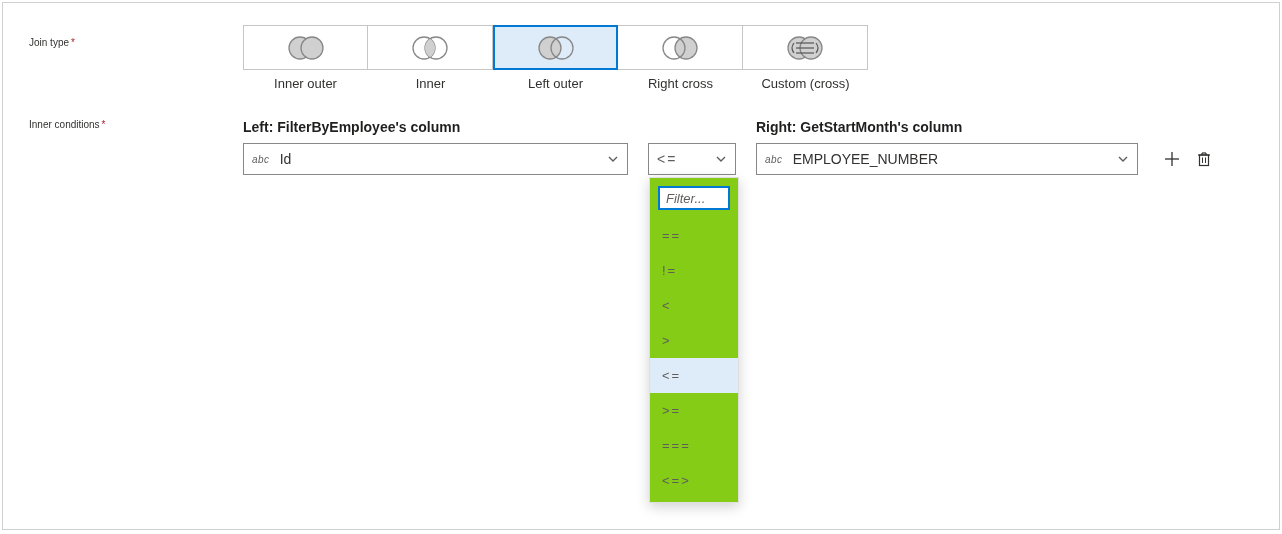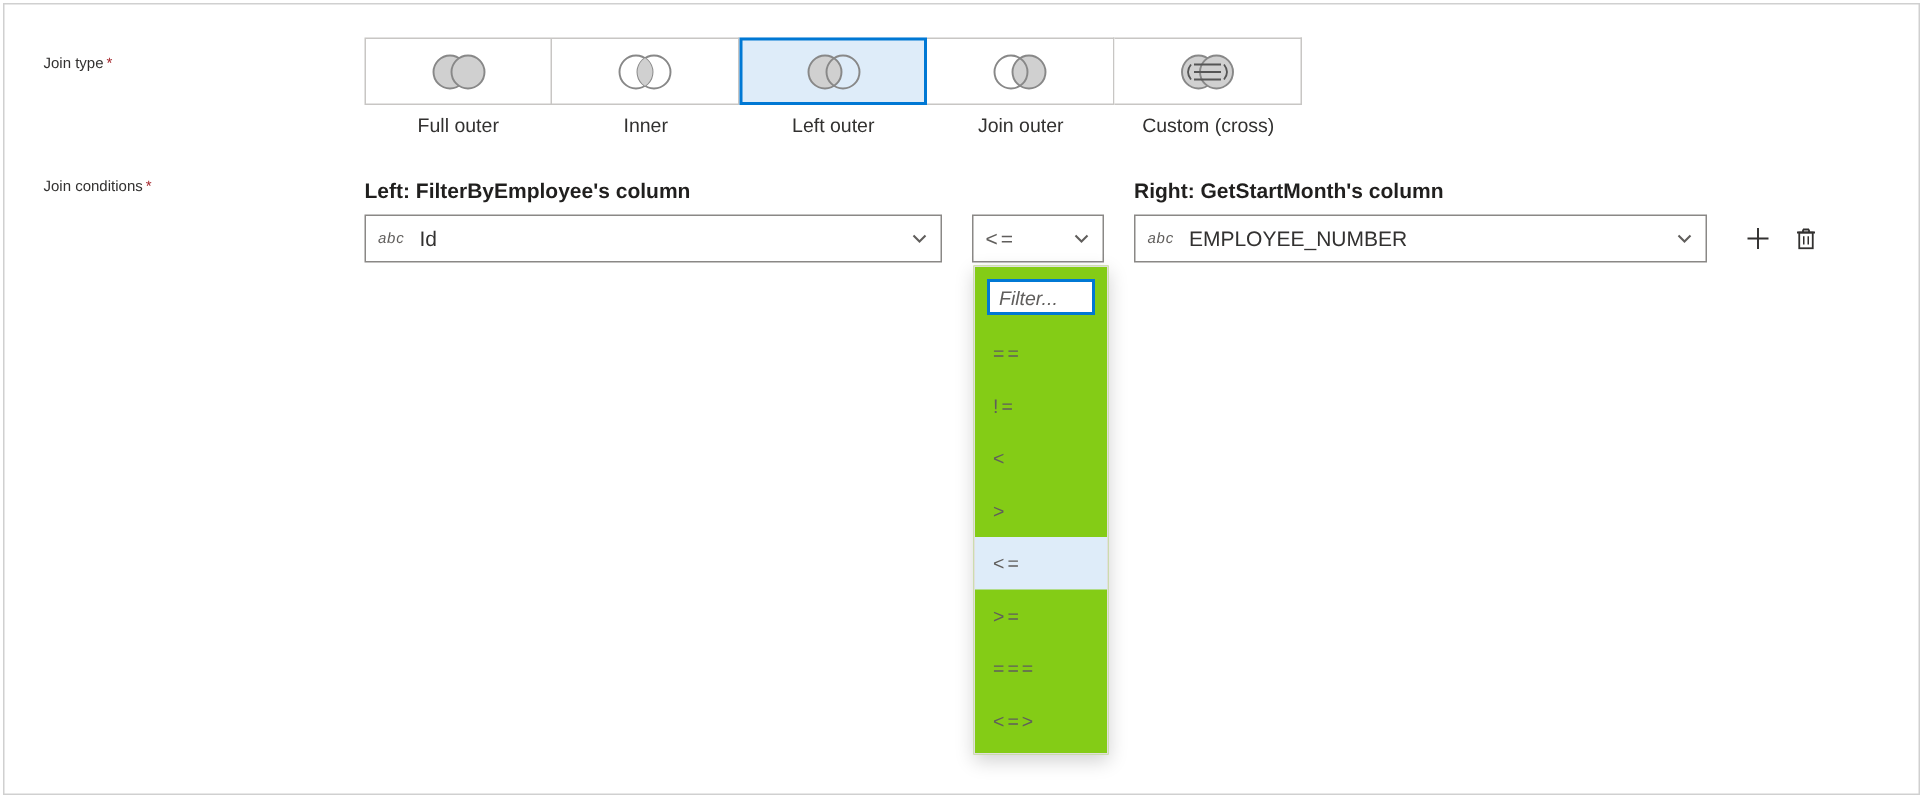--- a/index.html
+++ b/index.html
@@ -191,21 +191,21 @@
     </div>
     <div class="content-col">
 
       <div class="join-card">
         <div class="icon-box">
           <svg width="42" height="26" viewBox="0 0 42 26">
             <circle cx="15" cy="13" r="11" fill="#d0d0d0" stroke="#888" stroke-width="1.3"></circle>
             <circle cx="27" cy="13" r="11" fill="#d0d0d0" stroke="#888" stroke-width="1.3"></circle>
           </svg>
         </div>
-        <div class="caption">Full outer</div>
+        <div class="caption">Inner outer</div>
       </div>
 
       <div class="join-card">
         <div class="icon-box">
           <svg width="42" height="26" viewBox="0 0 42 26">
             <defs>
               <clipPath id="clipL1">
                   <circle cx="15" cy="13" r="11"></circle>
                 </clipPath>
             </defs>
@@ -227,21 +227,21 @@
         <div class="caption">Left outer</div>
       </div>
 
       <div class="join-card">
         <div class="icon-box">
           <svg width="42" height="26" viewBox="0 0 42 26">
             <circle cx="27" cy="13" r="11" fill="#d0d0d0" stroke="#888" stroke-width="1.3"></circle>
             <circle cx="15" cy="13" r="11" fill="none" stroke="#888" stroke-width="1.3"></circle>
           </svg>
         </div>
-        <div class="caption">Join outer</div>
+        <div class="caption">Right cross</div>
       </div>
 
       <div class="join-card">
         <div class="icon-box">
           <svg width="42" height="26" viewBox="0 0 42 26">
             <circle cx="15" cy="13" r="11" fill="#d0d0d0" stroke="#888" stroke-width="1.3"></circle>
             <circle cx="27" cy="13" r="11" fill="#d0d0d0" stroke="#888" stroke-width="1.3"></circle>
             <line x1="12" y1="8" x2="30" y2="8" stroke="#555" stroke-width="1.2"></line>
             <line x1="12" y1="13" x2="30" y2="13" stroke="#555" stroke-width="1.2"></line>
             <line x1="12" y1="18" x2="30" y2="18" stroke="#555" stroke-width="1.2"></line>
@@ -250,21 +250,21 @@
           </svg>
         </div>
         <div class="caption">Custom (cross)</div>
       </div>
 
     </div>
   </div>
 
   <div class="row conditions">
     <div class="label-col">
-      <span>Join conditions</span><span class="req">*</span>
+      <span>Inner conditions</span><span class="req">*</span>
     </div>
     <div class="content-col">
 
       <div class="cond-labels">
         <div class="cond-label left">Left: FilterByEmployee's column</div>
         <div class="cond-label mid"></div>
         <div class="cond-label right">Right: GetStartMonth's column</div>
       </div>
 
       <div class="cond-row">

